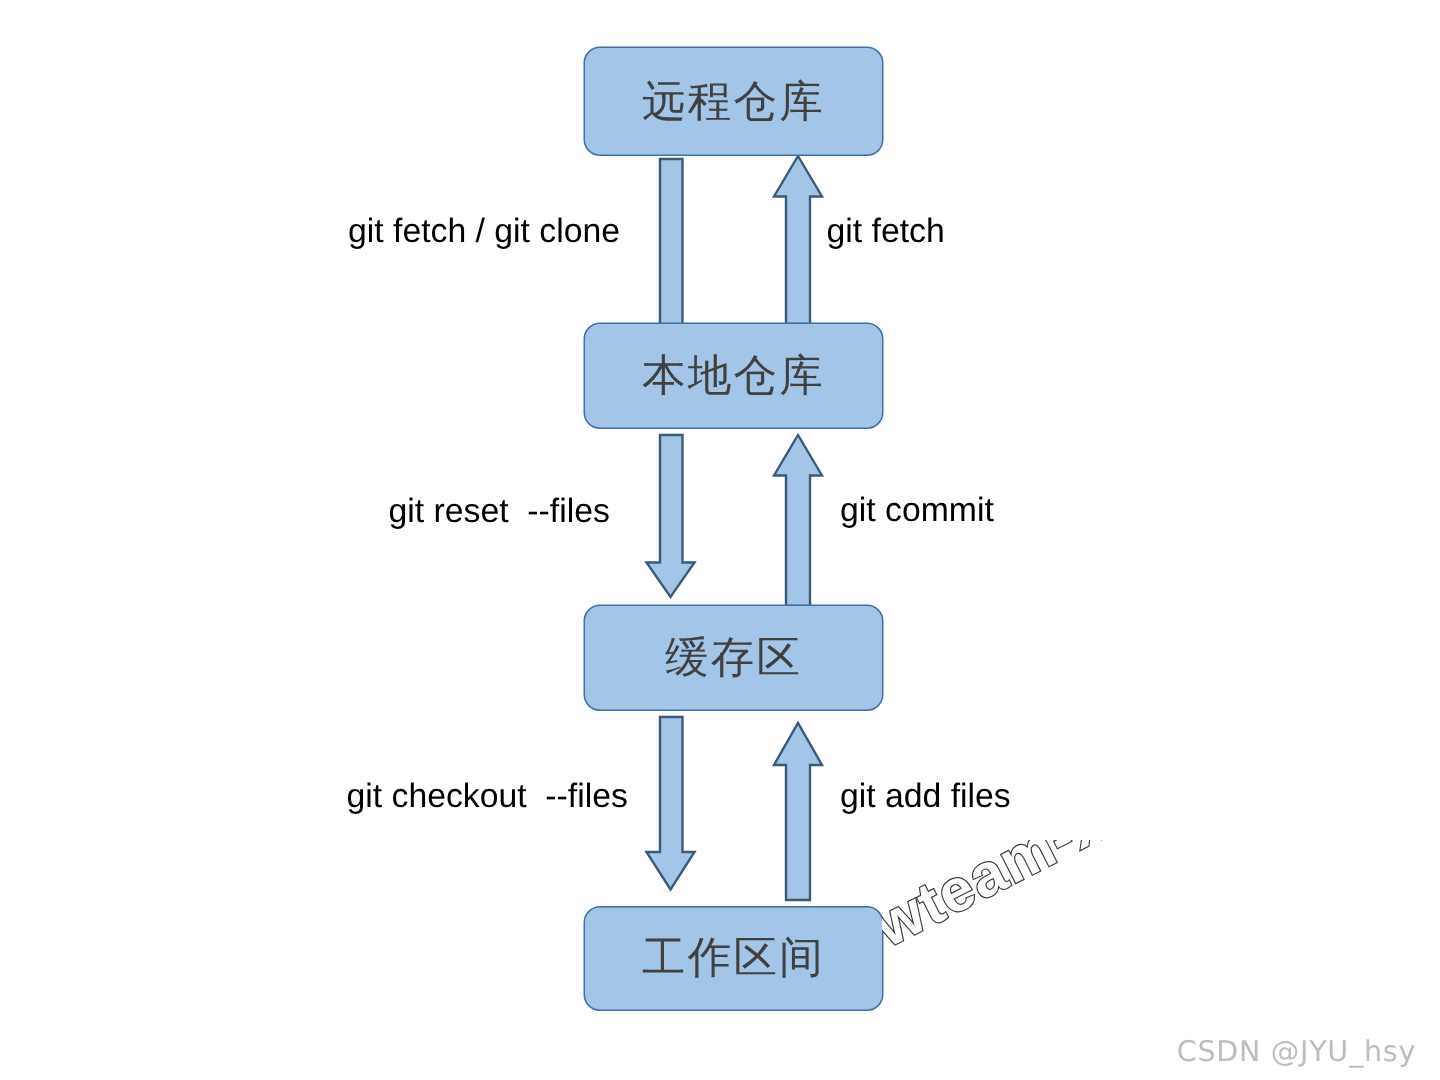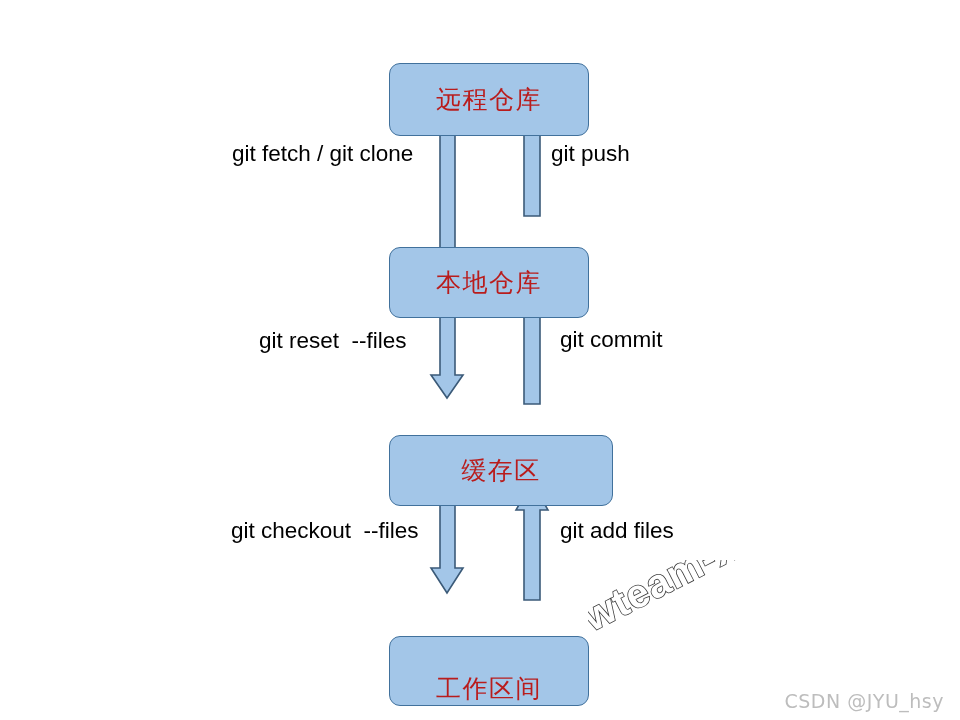--- a/index.html
+++ b/index.html
@@ -26,25 +26,24 @@
   }
   .node-box {
     position: absolute;
     box-sizing: border-box;
     border: 1.6px solid #41719C;
     border-radius: 11px;
     background: #A3C6E8;
     display: flex;
     align-items: center;
     justify-content: center;
-    color: #b91c1c;
-    font-size: 25px;
+    color: #404040;
+    font-size: 29px;
     letter-spacing: 1.5px;
     font-family: "DejaVu Sans", "Liberation Sans", sans-serif;
-    margin-top: 32px;
   }
   .edge-label {
     position: absolute;
     color: #000000;
     font-size: 22.5px;
     white-space: pre;
     font-family: "Liberation Sans", sans-serif;
   }
   .edge-label.right-side { }
   #watermark-diag {
@@ -100,31 +99,31 @@
   </svg>
 
   <div class="node-box" style="left:389px; top:31px; width:200px; height:73px;">
     <span>远程仓库</span>
   </div>
 
   <div class="node-box" style="left:389px; top:215px; width:200px; height:71px;">
     <span>本地仓库</span>
   </div>
 
-  <div class="node-box" style="left:389px; top:403px; width:224px; height:71px;align-items:center;">
+  <div class="node-box" style="left:389px; top:403px; width:200px; height:71px;align-items:center;">
     <span>缓存区</span>
   </div>
 
-  <div class="node-box" style="left:389px; top:604px; width:200px; height:70px;align-items:flex-end;">
+  <div class="node-box" style="left:389px; top:604px; width:200px; height:70px;">
     <span>工作区间</span>
   </div>
 
   <div class="edge-label" style="left:232px; top:141px;">git fetch / git clone</div>
 
-  <div class="edge-label right-side" style="left:551px; top:141px;">git push</div>
+  <div class="edge-label right-side" style="left:551px; top:141px;">git fetch</div>
 
   <div class="edge-label" style="left:259px; top:328px;">git reset  --files</div>
 
   <div class="edge-label right-side" style="left:560px; top:327px;text-align:right;">git commit</div>
 
   <div class="edge-label" style="left:219px; top:518px;margin-left:12px;">git checkout  --files</div>
 
   <div class="edge-label right-side" style="left:560px; top:518px;text-align:right;">git add files</div>
 
   <svg id="watermark-diag" viewBox="0 0 210 96">

